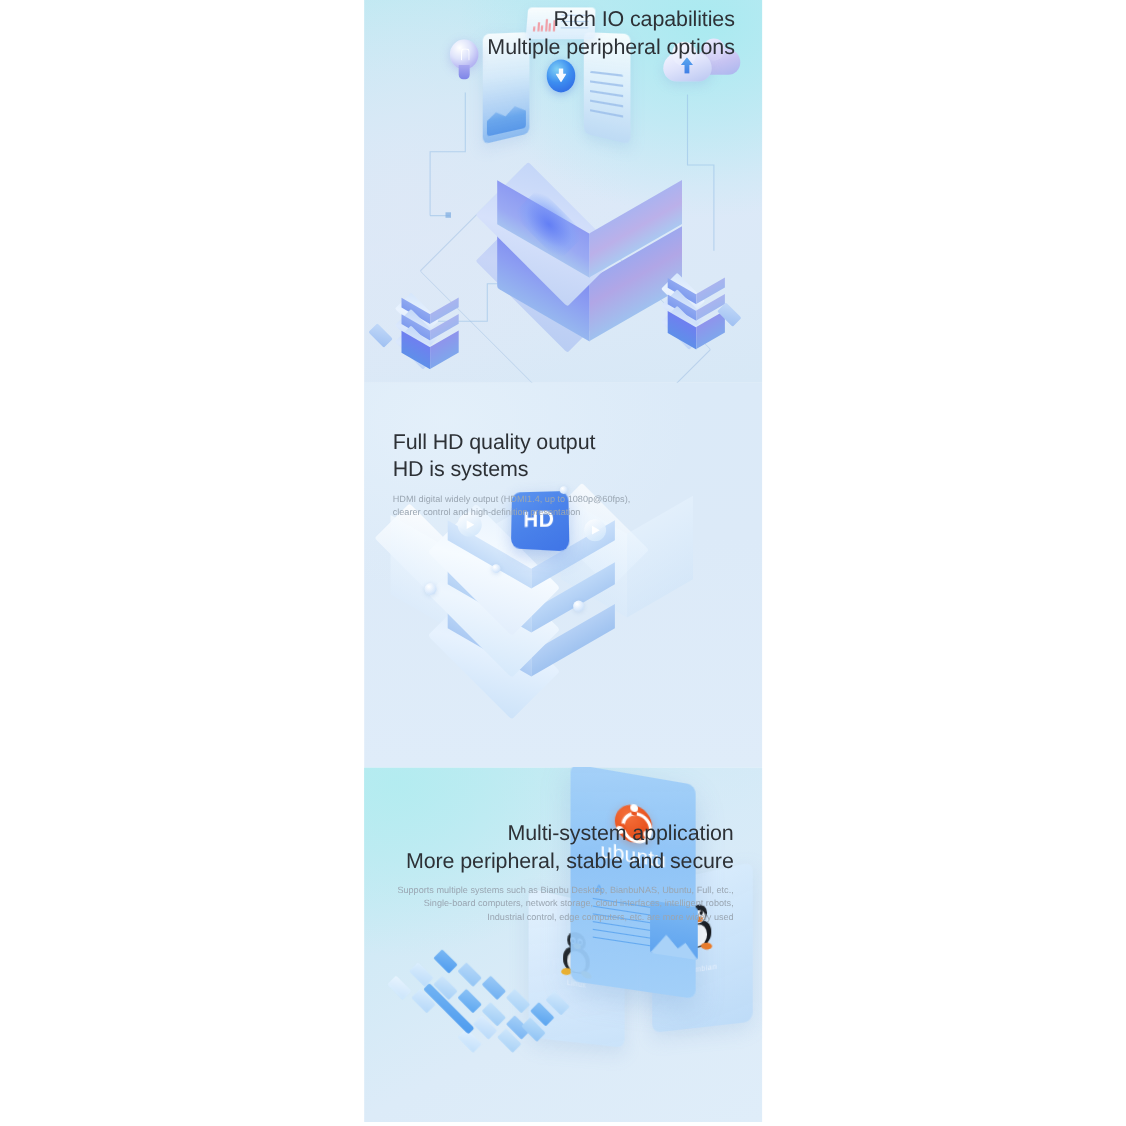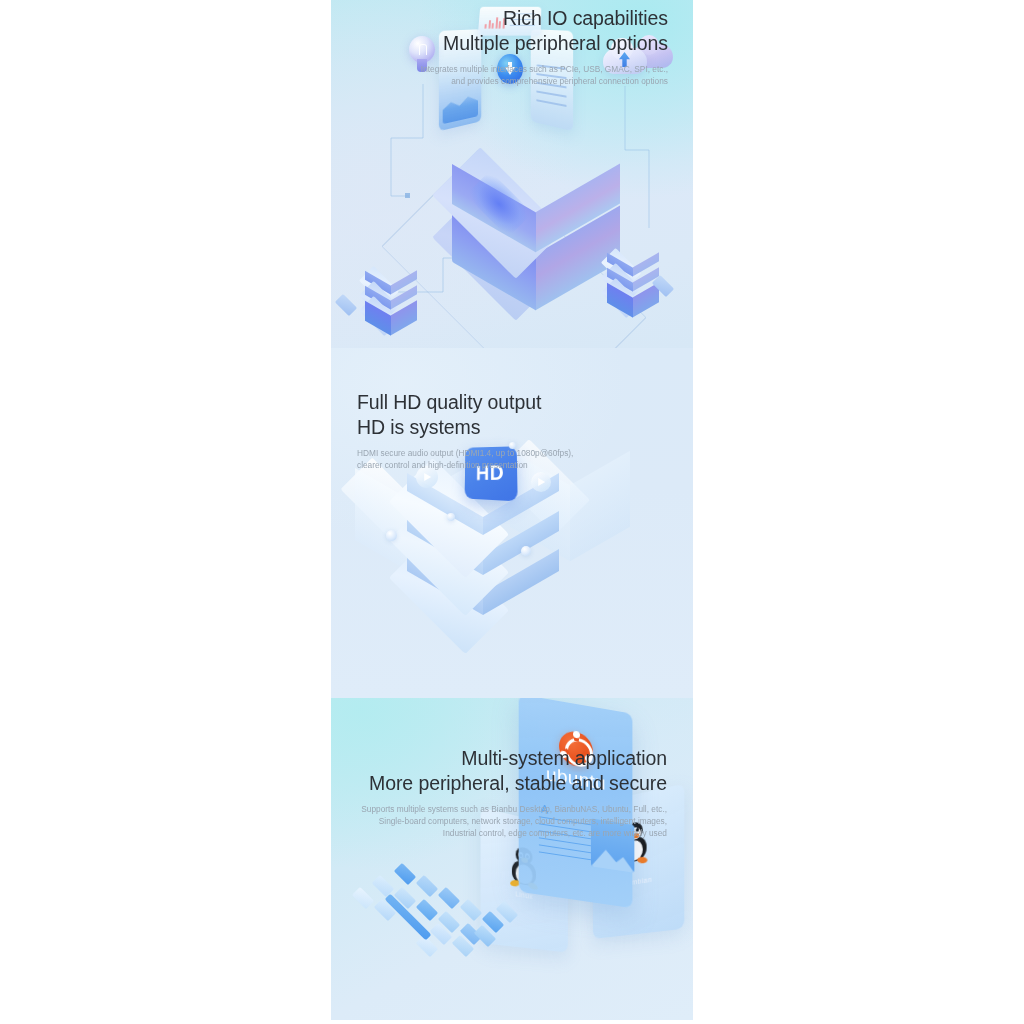--- a/index.html
+++ b/index.html
@@ -685,24 +685,20 @@
           <div class="body-r srv-br" style="left:29.5px;top:40px;height:20px;"></div>
         </div>
 
         <div class="tile" id="tile-l"></div>
         <div class="tile" id="tile-r"></div>
       </div>
 
       <div class="copy" id="copy1">
         <div class="headline">Rich IO capabilities</div>
         <div class="headline">Multiple peripheral options</div>
-        <div class="subcopy">
-          <div>Integrates multiple interfaces such as PCIe, USB, GMAC, SPI, etc.,</div>
-          <div>and provides comprehensive peripheral connection options</div>
-        </div>
       </div>
     </div>
 
     <div class="section" id="sec2">
 
       <div id="ill2">
 
         <div id="ghost-box">
           <div class="gt"></div>
             <div class="gl"></div>
@@ -739,21 +735,21 @@
         <div class="dot" style="left:55px;top:182px;width:11px;height:11px;"></div>
         <div class="dot" style="left:116px;top:165px;width:8px;height:8px;"></div>
         <div class="dot" style="left:190px;top:198px;width:10px;height:10px;"></div>
         <div class="dot" style="left:178px;top:94px;width:7px;height:7px;"></div>
       </div>
 
       <div class="copy" id="copy2">
         <div class="headline">Full HD quality output</div>
         <div class="headline">HD is systems</div>
         <div class="subcopy">
-          <div>HDMI secure audio output (HDMI1.4, up to 1080p@60fps),</div>
+          <div>HDMI digital widely output (HDMI1.4, up to 1080p@60fps),</div>
           <div>clearer control and high-definition presentation</div>
         </div>
       </div>
     </div>
 
     <div class="section" id="sec3">
 
       <div id="ill3">
 
         <div class="os-card" id="card-left">
@@ -828,20 +824,20 @@
 
           <div class="key" style="left:18px;  top:52px; width:58px; height:14px; border-radius:3px; background:linear-gradient(135deg,#74b5f3,#4e9bef);"></div>
         </div>
       </div>
 
       <div class="copy" id="copy3">
         <div class="headline">Multi-system application</div>
         <div class="headline">More peripheral, stable and secure</div>
         <div class="subcopy">
           <div>Supports multiple systems such as Bianbu Desktop, BianbuNAS, Ubuntu, Full, etc.,</div>
-          <div>Single-board computers, network storage, cloud computers, intelligent images,</div>
+          <div>Single-board computers, network storage, cloud interfaces, intelligent robots,</div>
           <div>Industrial control, edge computers, etc. are more widely used</div>
         </div>
       </div>
     </div>
 
   </div>
 </div>
 
 </body></html>

